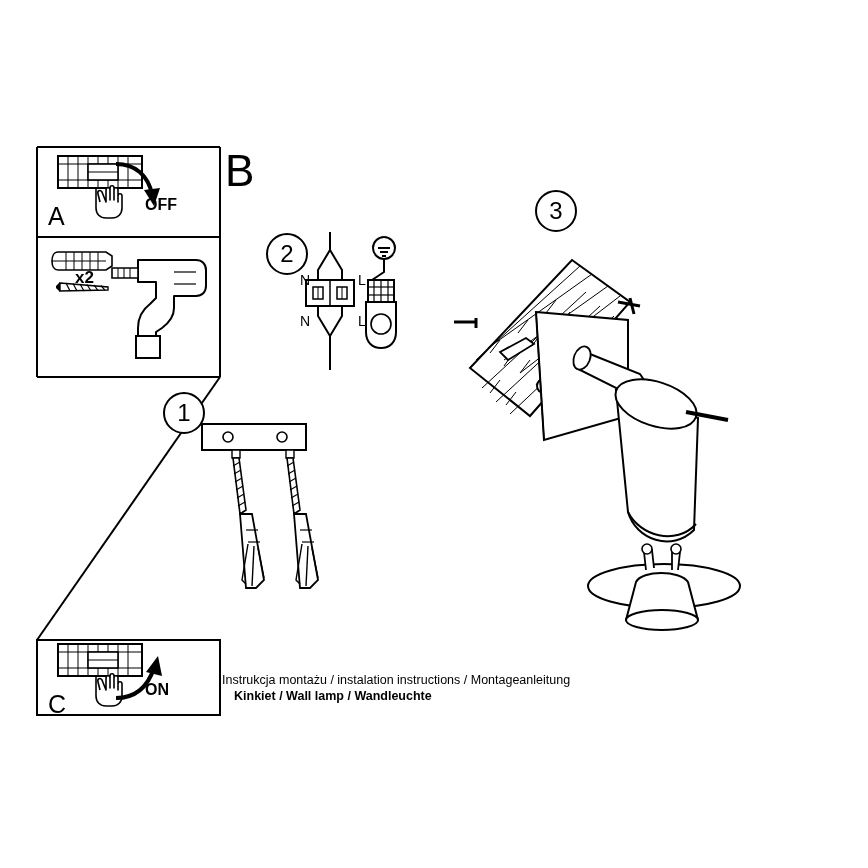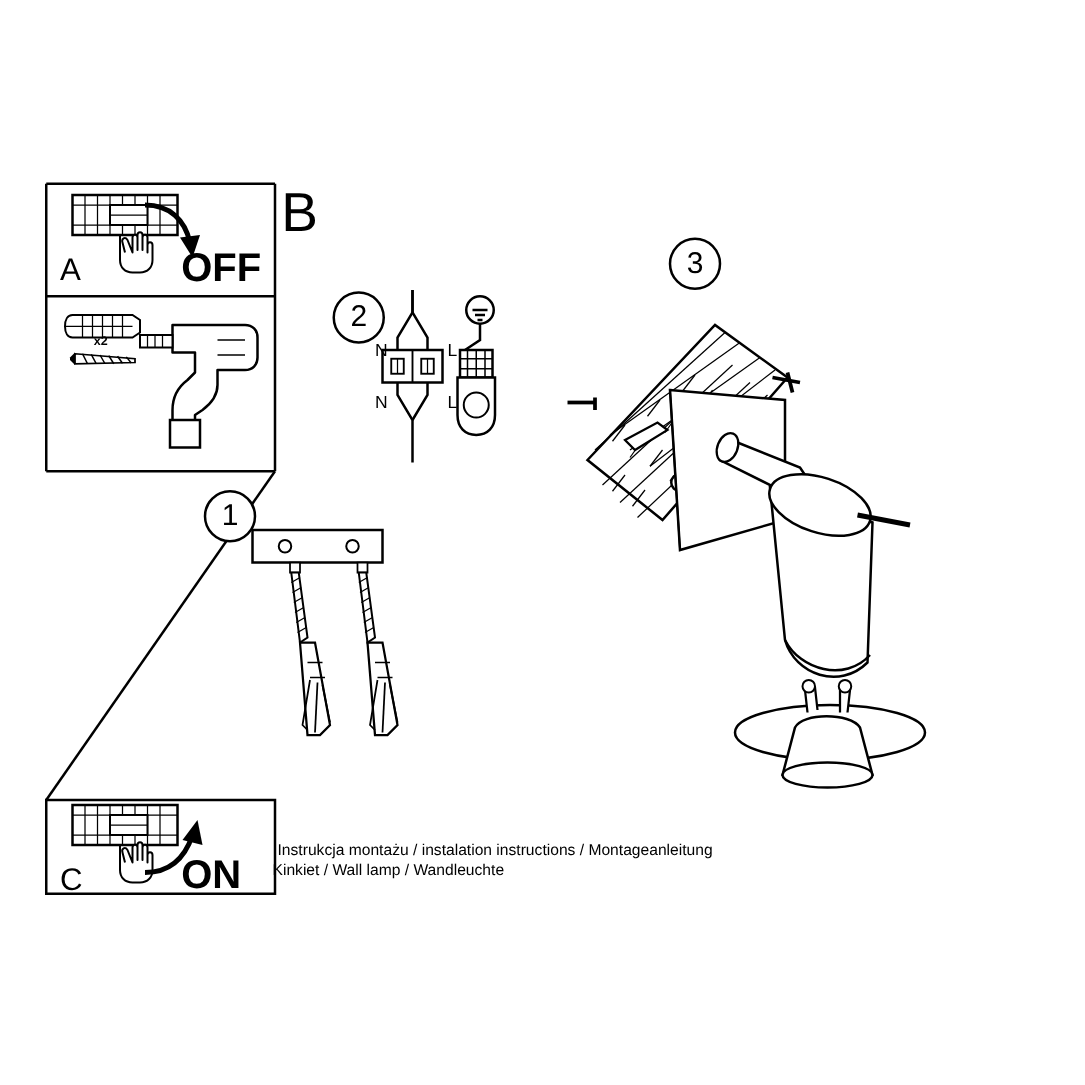--- a/index.html
+++ b/index.html
@@ -28,25 +28,25 @@
   .big-letter {
     font-size: 44px;
     font-weight: 400;
     letter-spacing: 0px;
   }
   .step-letter {
     font-size: 25px;
     font-weight: 400;
   }
   .onoff {
-    font-size: 32px;
+    font-size: 16px;
     font-weight: 700;
   }
   .x2 {
-    font-size: 10px;
+    font-size: 17px;
     font-weight: 700;
   }
   .nl {
     font-size: 14px;
     font-weight: 400;
   }
   .footer-text {
     font-size: 12.5px;
     line-height: 16px;
     font-weight: 400;
@@ -333,15 +333,15 @@
     <ellipse cx="224" cy="346" rx="76" ry="22" fill="#fff" stroke="#000" stroke-width="2"></ellipse>
     <path d="M 186 380 L 196 342 C 202 330 240 330 248 342 L 258 380 C 246 392 198 392 186 380 Z" fill="#fff" stroke="#000" stroke-width="2"></path>
     <ellipse cx="222" cy="380" rx="36" ry="10" fill="#fff" stroke="#000" stroke-width="2"></ellipse>
     <path d="M 206 330 L 204 312 L 212 310 L 214 328" fill="#fff" stroke="#000" stroke-width="1.8"></path>
     <path d="M 232 330 L 232 310 L 240 312 L 238 330" fill="#fff" stroke="#000" stroke-width="1.8"></path>
     <circle cx="207" cy="309" r="5" fill="#fff" stroke="#000" stroke-width="1.6"></circle>
     <circle cx="236" cy="309" r="5" fill="#fff" stroke="#000" stroke-width="1.6"></circle>
   </svg>
 
   <div class="lbl footer-text" style="left:222px; top:672px;">Instrukcja montażu / instalation instructions / Montageanleitung</div>
-  <div class="lbl footer-text" style="left:218px; top:688px;">Kinkiet / Wall lamp / Wandleuchte</div>
+  <div class="lbl footer-text" style="left:234px; top:688px;font-weight:bold;">Kinkiet / Wall lamp / Wandleuchte</div>
 
 </div>
 
 </body></html>

